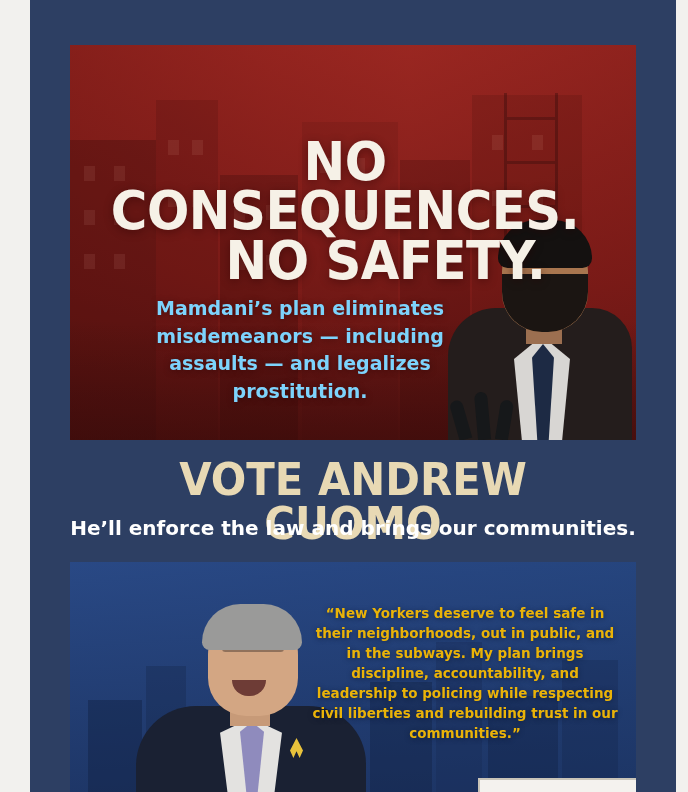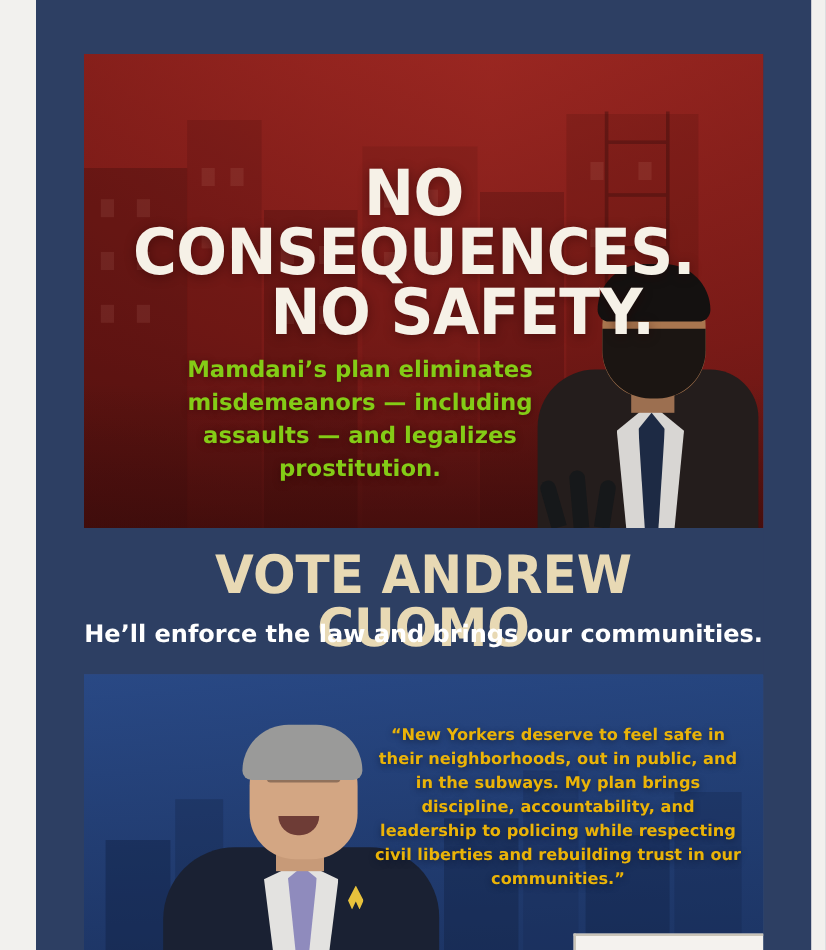--- a/index.html
+++ b/index.html
@@ -97,21 +97,21 @@
     text-shadow: 0 2px 10px rgba(40,5,5,0.45);
   }
   .headline .l2 { display: block; padding-left: 86px; }
 
   .subhead {
     position: absolute;
     left: 58px;
     top: 250px;
     width: 344px;
     text-align: center;
-    color: #84cc16;
+    color: #7dd3fc;
     font-family: "DejaVu Sans", sans-serif;
     font-weight: 700;
     font-size: 19px;
     line-height: 1.45;
     text-shadow: 0 1px 6px rgba(40,5,5,0.5);
   }
 
   
   .figure-mamdani {
     position: absolute;

